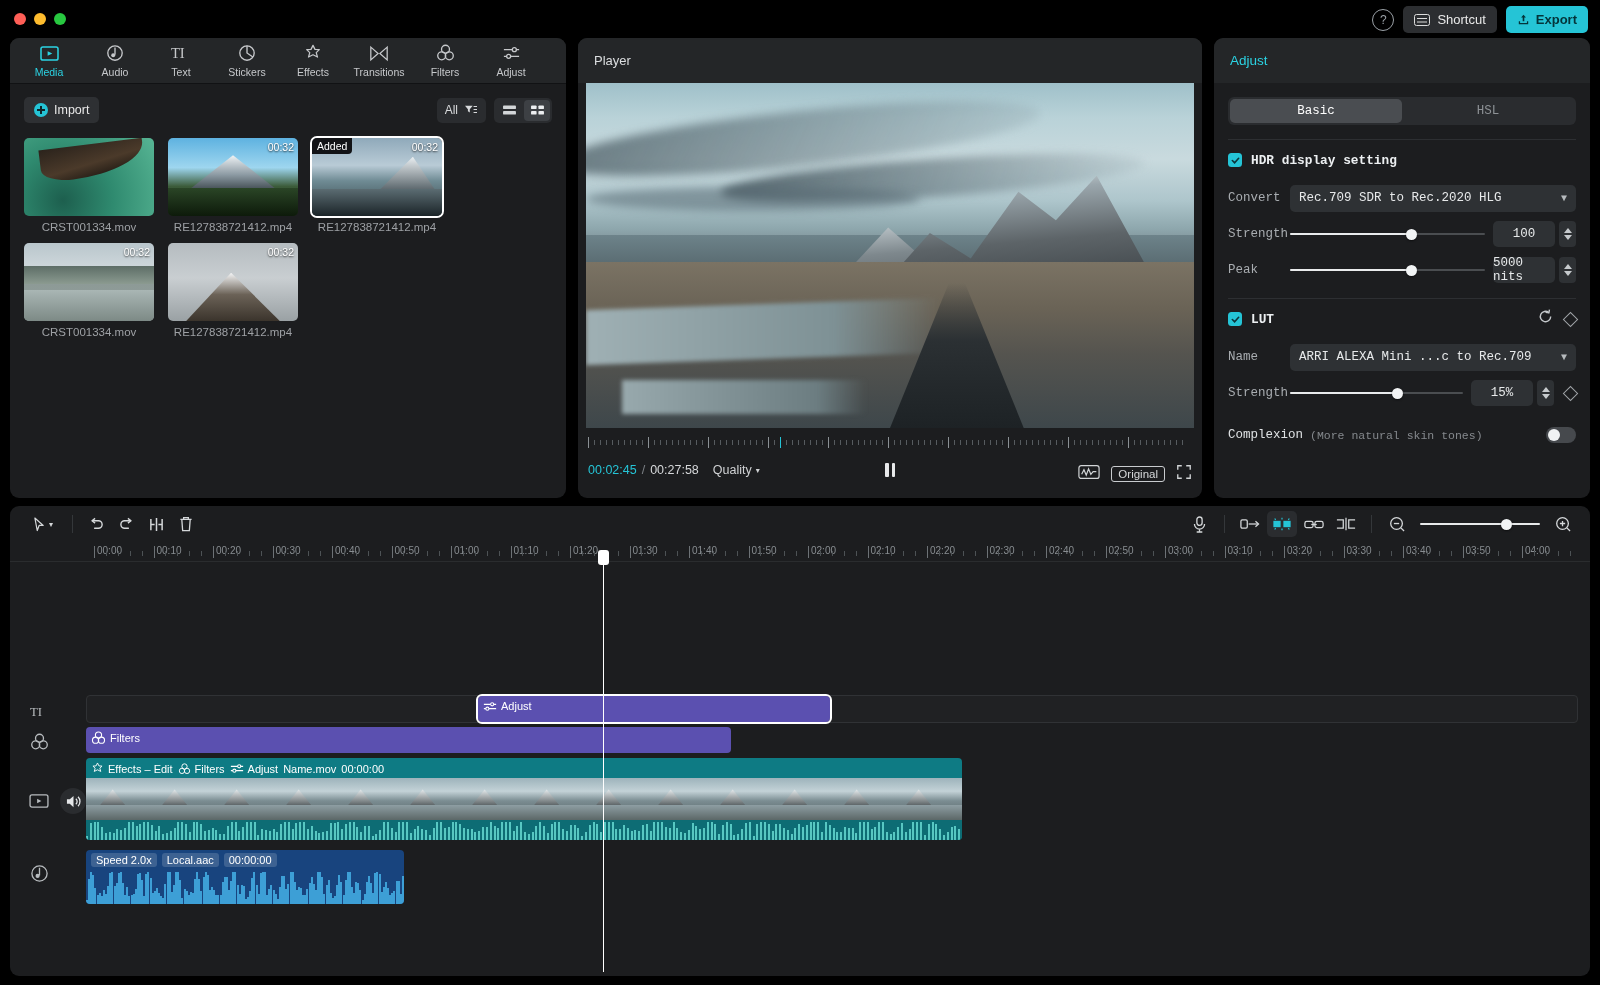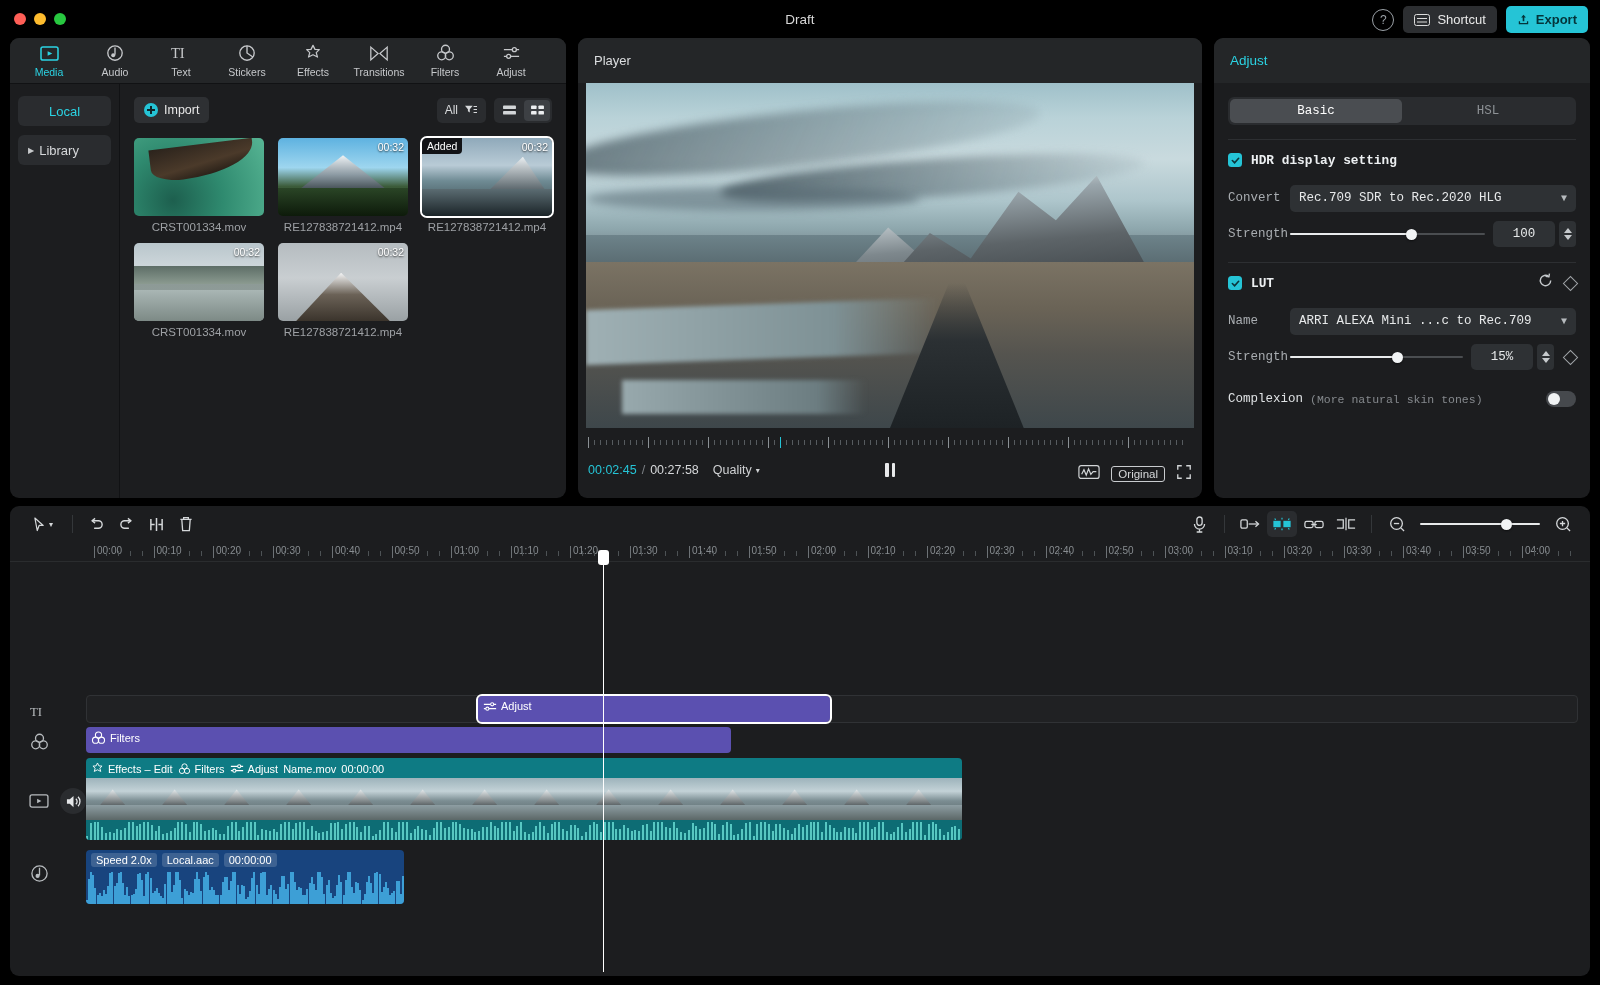--- a/index.html
+++ b/index.html
@@ -335,21 +335,20 @@
 </style>
 </head>
 <body>
 
 <div class="titlebar">
   <div class="traffic">
     <div class="dot red"></div>
     <div class="dot yellow"></div>
     <div class="dot green"></div>
   </div>
-  <div class="win-title">Draft</div>
   <div class="title-right">
     <div class="help-icon">?</div>
     <div class="btn-shortcut">
       <span class="kbd-glyph"></span>
       <span>Shortcut</span>
     </div>
     <div class="btn-export">
       <svg width="13" height="13" viewBox="0 0 16 16">
         <path d="M8 2 L11 5.5 H9 V10 H7 V5.5 H5 Z" fill="#04343a"></path>
         <path d="M3 10 V13 H13 V10" stroke="#04343a" stroke-width="1.6" fill="none"></path>
@@ -430,29 +429,20 @@
             <path d="M2 4.5 h16 M2 11.5 h16" stroke="#c6c8cb" stroke-width="1.4"></path>
             <circle cx="13" cy="4.5" r="2.1" fill="#1c1d1f" stroke="#c6c8cb" stroke-width="1.4"></circle>
             <circle cx="7" cy="11.5" r="2.1" fill="#1c1d1f" stroke="#c6c8cb" stroke-width="1.4"></circle>
           </svg>
       </span>
       <span>Adjust</span>
     </div>
   </div>
 
   <div class="media-body">
-    <div class="media-side">
-      <div class="side-item active">
-        <span>Local</span>
-      </div>
-      <div class="side-item lib">
-        <span class="tri">▶</span>
-        <span>Library</span>
-      </div>
-    </div>
 
     <div class="media-main">
       <div class="media-toolbar">
         <div class="import-btn">
           <span class="plus-circle"></span>
           <span>Import</span>
         </div>
         <div class="tb-right">
           <div class="all-chip">
             <span>All</span>
@@ -701,20 +691,37 @@
       <span class="spin">
         <svg width="8" height="5" viewBox="0 0 8 5">
             <path d="M4 0 L8 5 L0 5 Z" fill="#c6cacd"></path>
           </svg>
         <svg width="8" height="5" viewBox="0 0 8 5">
             <path d="M4 5 L0 0 L8 0 Z" fill="#c6cacd"></path>
           </svg>
       </span>
     </div>
 
+    <div class="row">
+      <span class="lbl">Peak</span>
+      <span class="slider">
+        <span class="track-bg"></span>
+        <span class="track-fill" style="width:62%"></span>
+        <span class="knob" style="left:calc(62% - 5px)"></span>
+      </span>
+      <span class="numbox">5000 nits</span>
+      <span class="spin">
+        <svg width="8" height="5" viewBox="0 0 8 5">
+            <path d="M4 0 L8 5 L0 5 Z" fill="#c6cacd"></path>
+          </svg>
+        <svg width="8" height="5" viewBox="0 0 8 5">
+            <path d="M4 5 L0 0 L8 0 Z" fill="#c6cacd"></path>
+          </svg>
+      </span>
+    </div>
 
     <div class="divider" style="margin-top:10px;"></div>
 
     <div class="row" style="height:40px;">
       <span class="chk">
         <svg width="9" height="9" viewBox="0 0 10 10">
             <path d="M1.5 5 L4 7.5 L8.5 2.5" stroke="#0c343a" stroke-width="1.8" fill="none" stroke-linecap="round"></path>
           </svg>
       </span>
       <span class="row-title">LUT</span>

